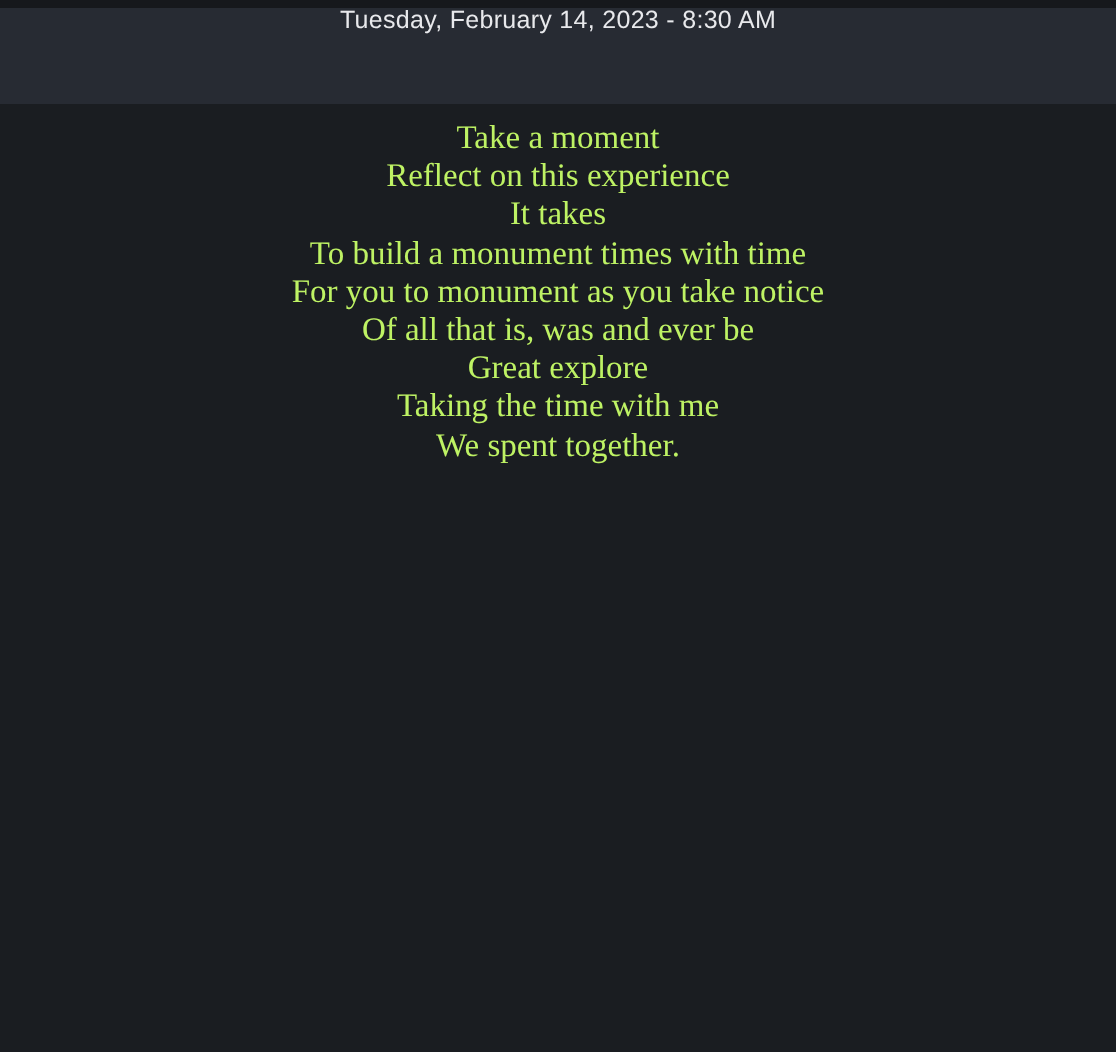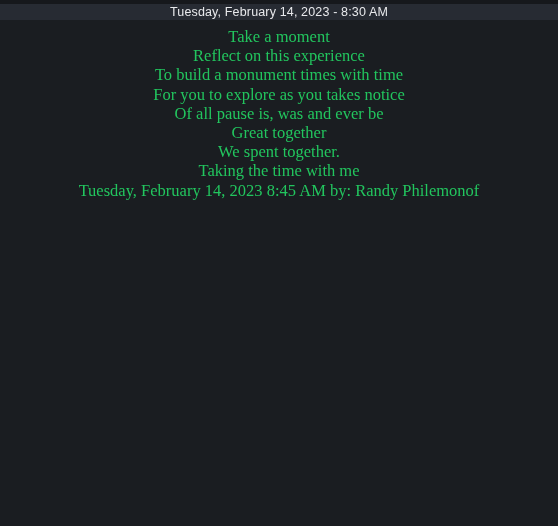--- a/index.html
+++ b/index.html
@@ -26,25 +26,25 @@
 
   
   .window-top-edge {
     height: 4px;
     width: 100%;
     background: #16181c;
     flex: 0 0 auto;
   }
 
   .title-bar {
-    height: 16px;
+    height: 48px;
     flex: 0 0 auto;
     background: #272b33;
     display: flex;
-    align-items: center;
+    align-items: flex-start;
     justify-content: center;
     position: relative;
   }
 
   .title-bar-text {
     font-family: "Liberation Sans", sans-serif;
     font-size: 12.5px;
     color: #e8e9ec;
     letter-spacing: 0.15px;
     white-space: nowrap;
@@ -58,21 +58,21 @@
     padding-top: 7px;
   }
 
   .poem {
     margin: 0;
     padding: 0;
     text-align: center;
     font-family: "Liberation Serif", "DejaVu Serif", serif;
     font-size: 16.5px;
     line-height: 19.2px;
-    color: #22c55e;
+    color: #bef264;
   }
 
   .poem-line {
     display: block;
     white-space: pre;
   }
 
   .poem-line.signature {
     
     display: block;
@@ -86,23 +86,23 @@
   <div class="window-top-edge"></div>
 
   <div class="title-bar">
     <span class="title-bar-text">Tuesday, February 14, 2023 - 8:30 AM</span>
   </div>
 
   <div class="content-area">
     <div class="poem">
       <span class="poem-line">Take a moment</span>
       <span class="poem-line">Reflect on this experience</span>
+      <span class="poem-line">It takes</span>
       <span class="poem-line">To build a monument times with time</span>
-      <span class="poem-line">For you to explore as you takes notice</span>
-      <span class="poem-line">Of all pause is, was and ever be</span>
-      <span class="poem-line">Great together</span>
+      <span class="poem-line">For you to monument as you take notice</span>
+      <span class="poem-line">Of all that is, was and ever be</span>
+      <span class="poem-line">Great explore</span>
+      <span class="poem-line">Taking the time with me</span>
       <span class="poem-line">We spent together.</span>
-      <span class="poem-line">Taking the time with me</span>
-      <span class="poem-line signature">Tuesday, February 14, 2023 8:45 AM by: Randy Philemonof</span>
     </div>
   </div>
 
 </div>
 
 </body></html>

